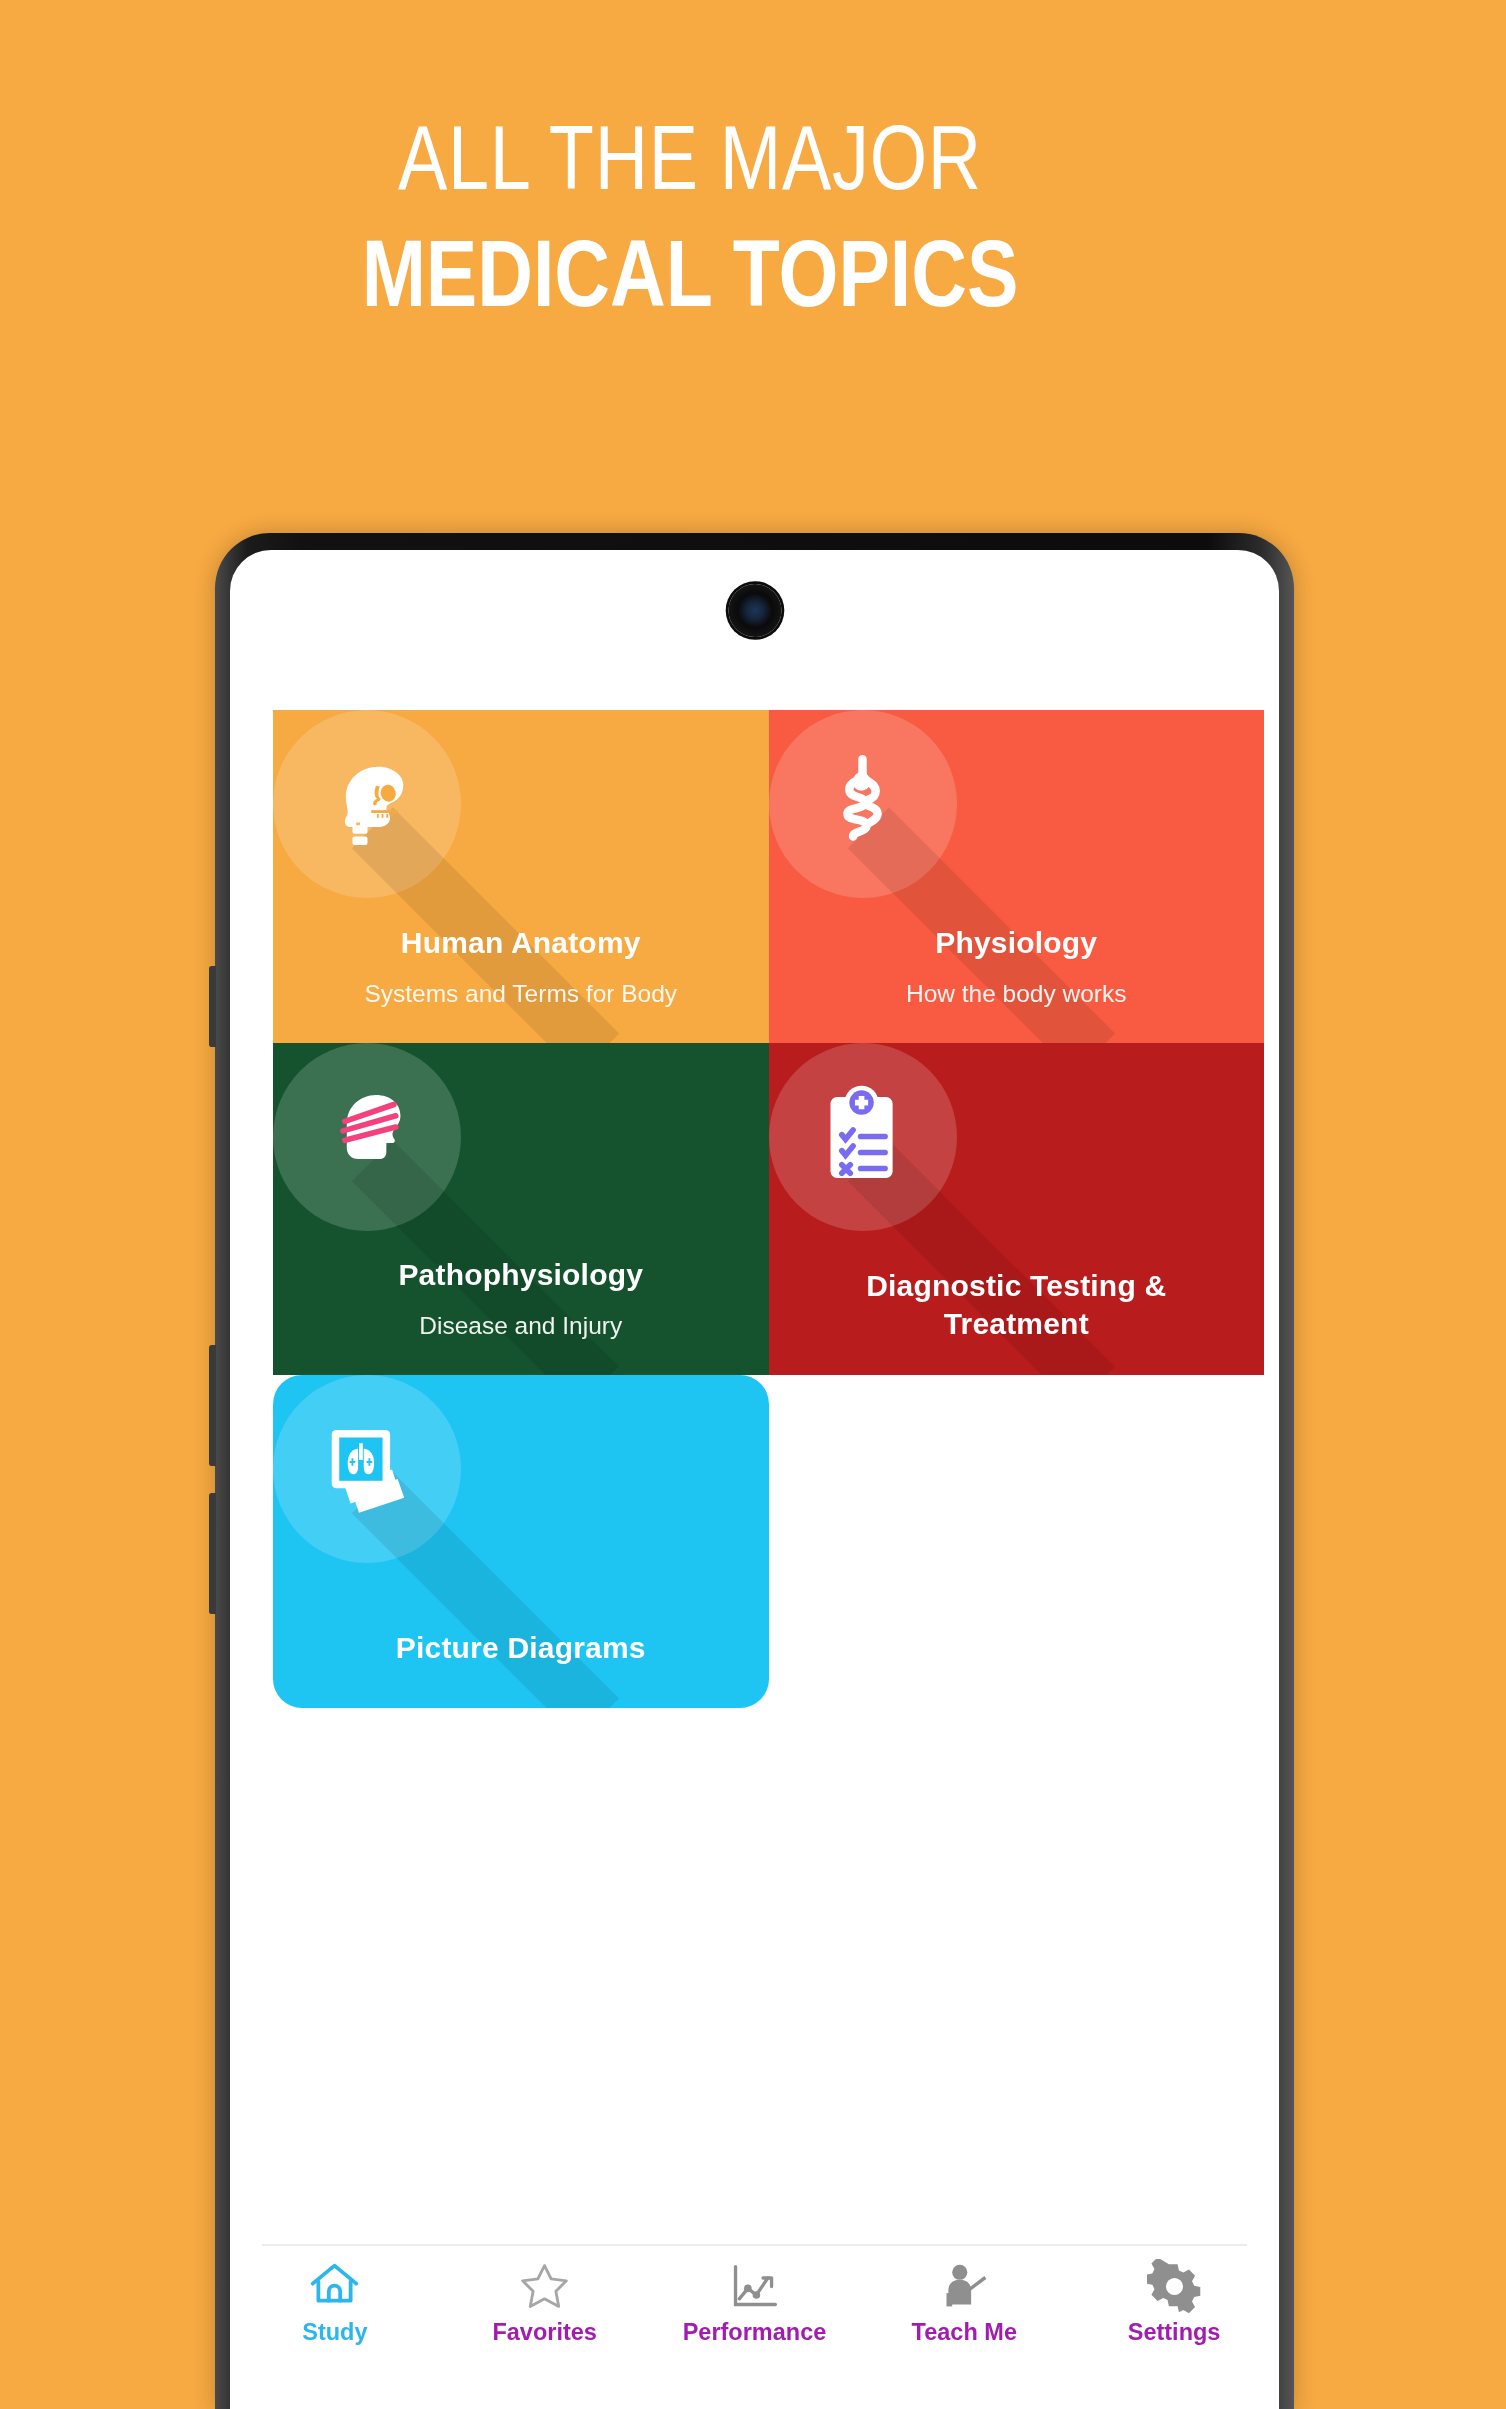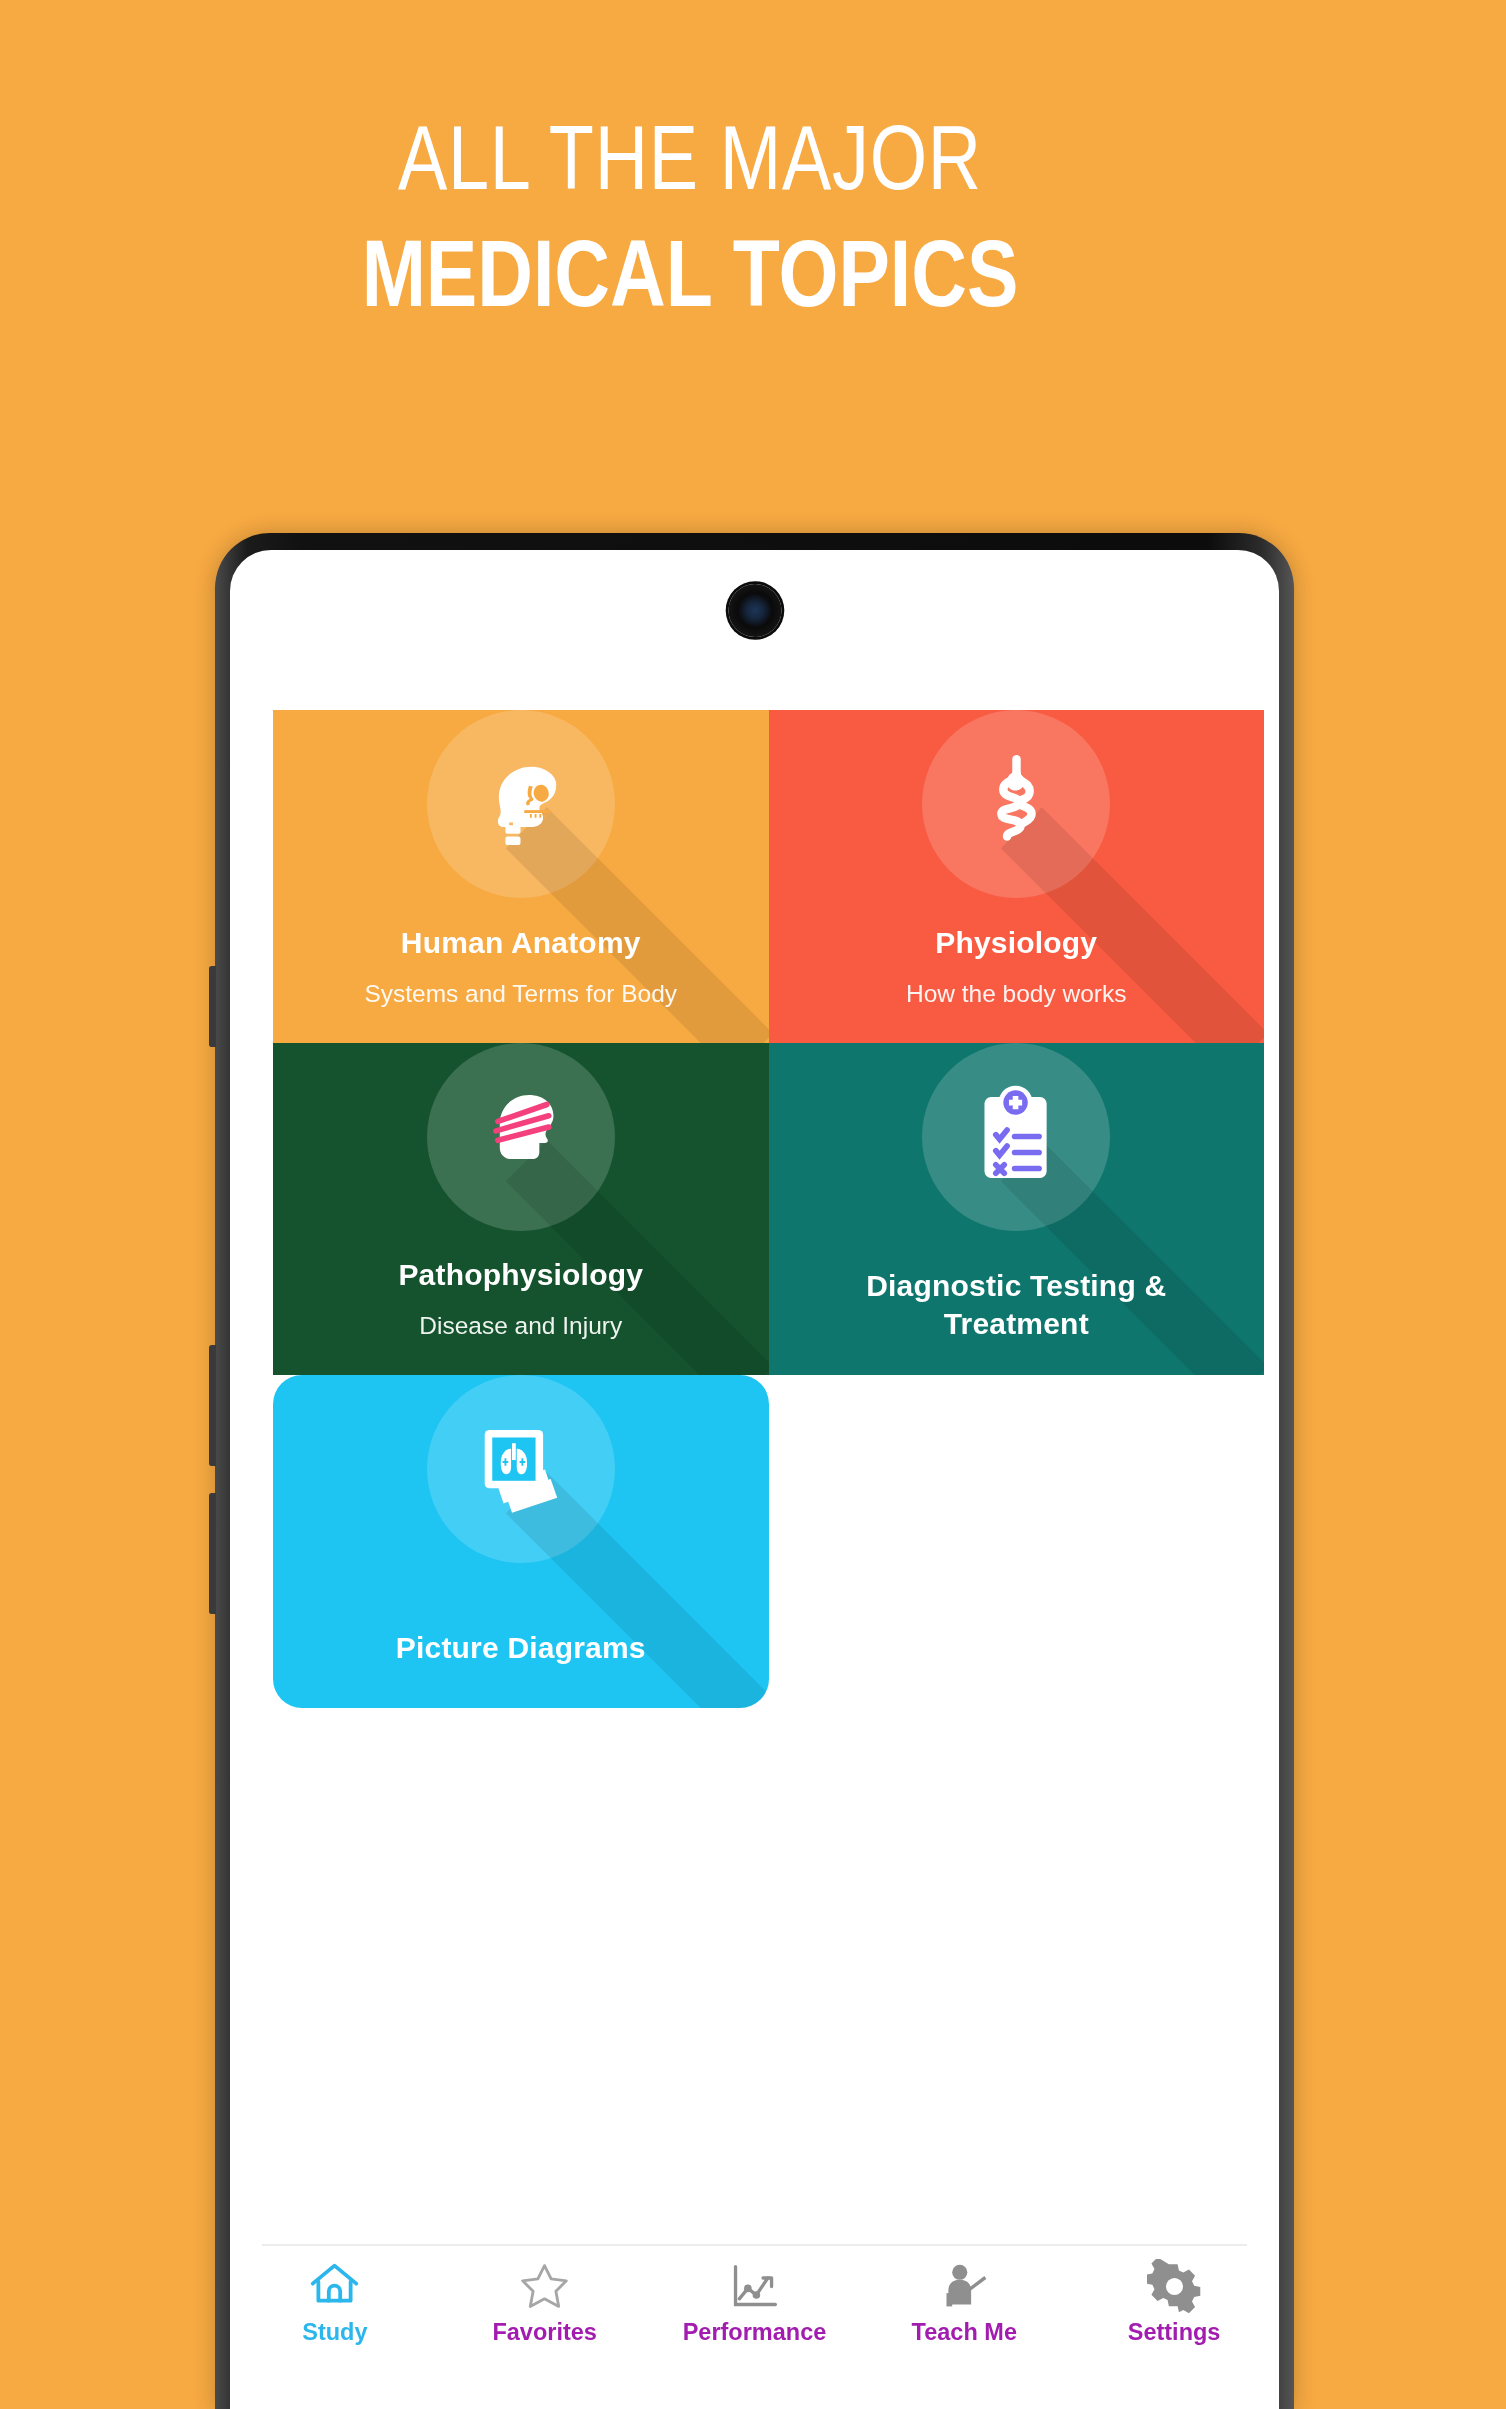--- a/index.html
+++ b/index.html
@@ -79,21 +79,20 @@
     width:991px; height:998px;
     display:grid;
     grid-template-columns:1fr 1fr;
     grid-template-rows:1fr 1fr 1fr;
   }
   .tile {
     position:relative;
     overflow:hidden;
     display:flex;
     flex-direction:column;
-    align-items:center;
     justify-content:flex-start;
   }
   .iconwrap {
     position:relative;
     width:188px; height:188px;
     display:flex; align-items:center; justify-content:center;
   }
   .iconcircle {
     position:absolute; inset:0;
     border-radius:50%;
@@ -249,21 +248,21 @@
               </g>
             </svg>
           </div>
         </div>
         <div class="tile-title">
           <span class="tile-label">Pathophysiology</span>
           <span class="tile-sub">Disease and Injury</span>
         </div>
       </div>
 
-      <div class="tile double" style="background:#0f766e;">
+      <div class="tile double" style="background:#b91c1c;">
         <div class="iconwrap">
           <div class="iconcircle"></div>
           <div class="iconshadow"></div>
           <div class="glyph">
             <svg viewBox="0 0 120 120">
               <rect x="26" y="18" width="66" height="86" rx="7" fill="#ffffff"></rect>
               <circle cx="59" cy="24" r="18" fill="#ffffff"></circle>
               <circle cx="59" cy="24" r="13" fill="#7A6CF0"></circle>
               <path d="M56 17h6v4h4v6h-4v4h-6v-4h-4v-6h4z" fill="#ffffff"></path>
               <g stroke="#7A6CF0" stroke-width="6" stroke-linecap="round" fill="none">

